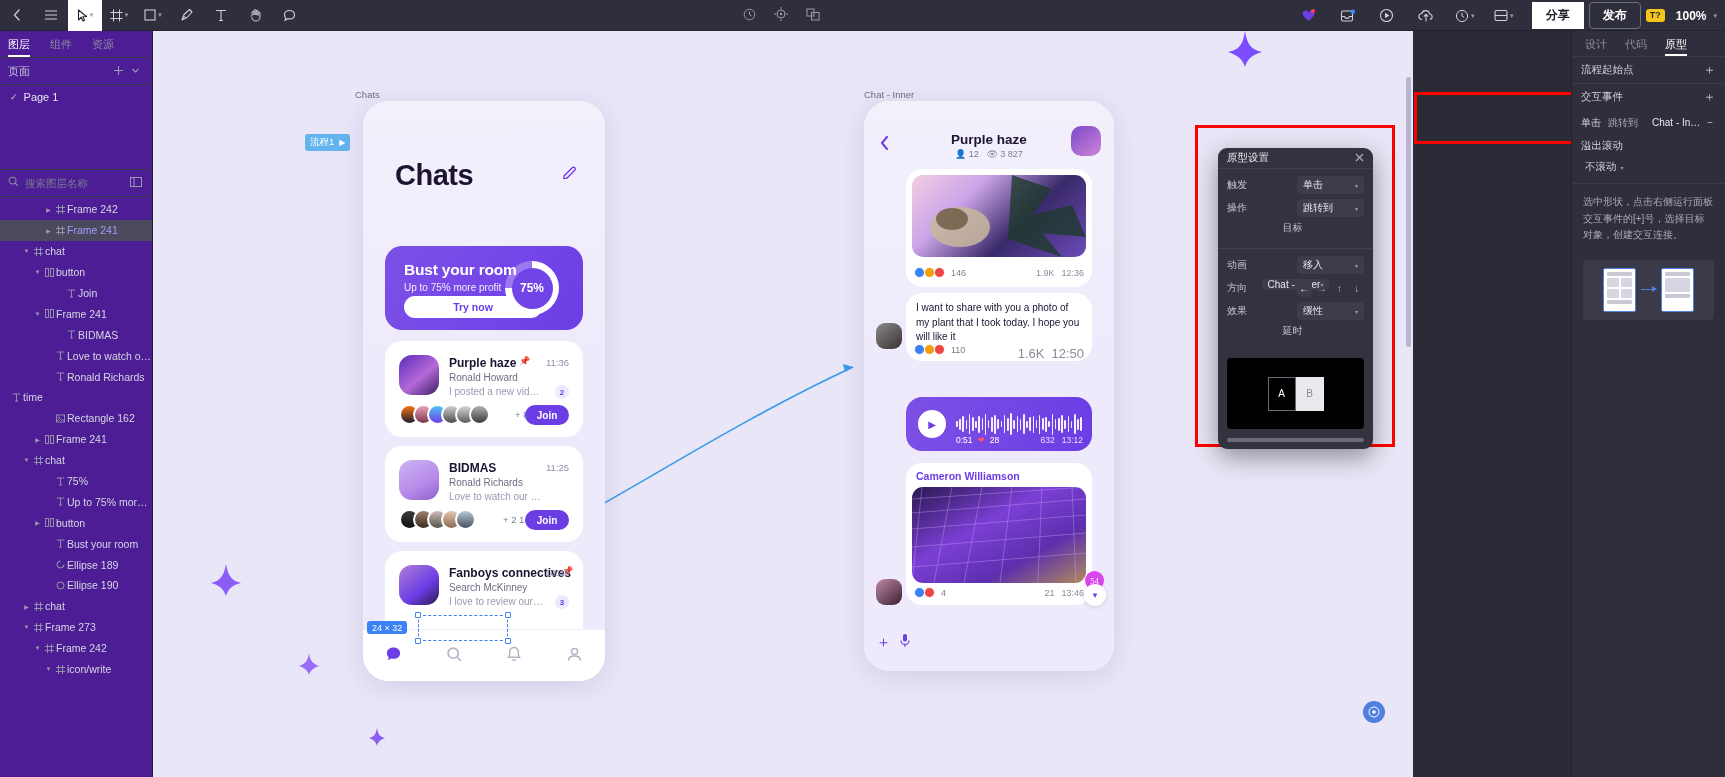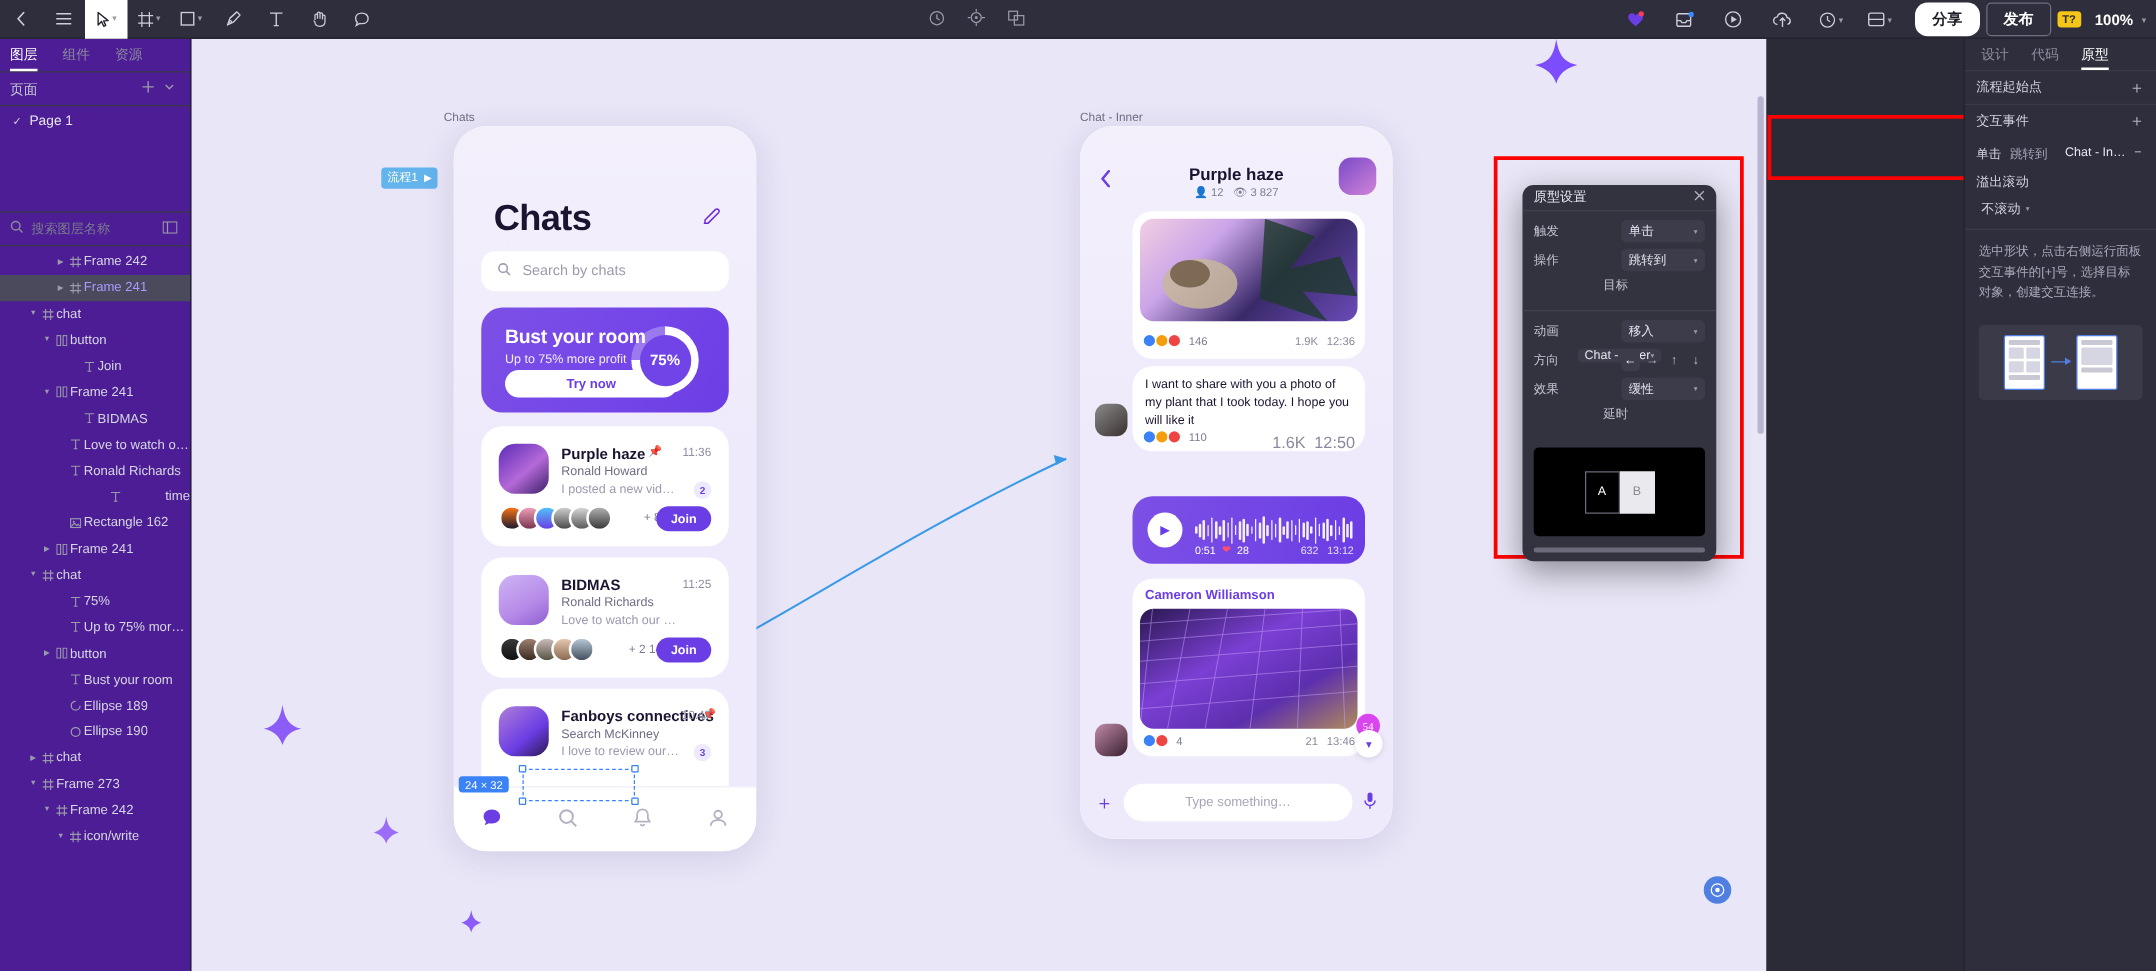--- a/index.html
+++ b/index.html
@@ -20,21 +20,21 @@
   .tb-btn {
     width:34px; height:31px; display:flex; align-items:center; justify-content:center;
     color:#cfcfdb; position:relative;
   }
   .tb-btn.active { background:#ffffff; color:#23232f; }
   .tb-btn svg { display:block; }
   .caret { font-size:7px; color:#9a9aab; margin-left:2px; }
   .tb-center { position:absolute; left:740px; top:0; height:31px; display:flex; align-items:center; gap:12px;}
   .tb-right { position:absolute; right:8px; top:0; height:31px; display:flex; align-items:center; gap:5px; }
   .btn-share {
-    background:#ffffff; color:#1d1d28; border-radius:10px; font-size:12px;
+    background:#ffffff; color:#1d1d28; border-radius:0; font-size:12px;
     padding:5px 14px; font-weight:600; margin-left:6px;
   }
   .btn-publish {
     background:transparent; color:#ffffff; border:1px solid #6d6d80; border-radius:4px;
     font-size:12px; padding:4px 13px; font-weight:600;
   }
   .tag-t {
     background:#f5c518; color:#2b2b38; font-size:9px; font-weight:700;
     border-radius:3px; padding:2px 4px; line-height:1;
   }
@@ -592,21 +592,21 @@
           <span class="arw"></span>
           <span class="ico">
             <svg width="9" height="9" viewBox="0 0 9 9">
               <g stroke="currentColor" stroke-width=".9" fill="none">
                 <path d="M.8 1h7.4M4.5 1v7M3 8h3"></path>
               </g>
             </svg>
           </span>
           <span class="lbl">Ronald Richards</span>
         </div>
-        <div class="tr" style="padding-left: 44px; justify-content: space-between;">
+        <div class="tr" style="">
           <span class="arw"></span>
           <span class="ico">
             <svg width="9" height="9" viewBox="0 0 9 9">
               <g stroke="currentColor" stroke-width=".9" fill="none">
                 <path d="M.8 1h7.4M4.5 1v7M3 8h3"></path>
               </g>
             </svg>
           </span>
           <span class="lbl">time</span>
         </div>
@@ -794,29 +794,20 @@
     <div class="phone" style="left:210px;top:70px;width:242px;height:580px;">
       <div class="ph-bg"></div>
 
       <div class="chats-title">Chats</div>
       <div class="edit-ic">
         <svg width="15" height="15" viewBox="0 0 15 15">
             <path d="M1.5 13.5h3L13 5a1.8 1.8 0 00-2.5-2.5L2 11v2.5z" fill="none" stroke="currentColor" stroke-width="1.2" stroke-linejoin="round"></path>
           </svg>
       </div>
 
-      <div class="searchbar">
-        <span>
-          <svg width="11" height="11" viewBox="0 0 11 11">
-              <circle cx="4.5" cy="4.5" r="3.4" fill="none" stroke="#a0a0b4" stroke-width="1.3"></circle>
-              <path d="M7.1 7.1 10 10" stroke="#a0a0b4" stroke-width="1.3"></path>
-            </svg>
-        </span>
-        <span>Search by chats</span>
-      </div>
 
       <div class="promo">
         <h3>Bust your room</h3>
         <p>Up to 75% more profit</p>
         <div class="trybtn">Try now</div>
         <div class="ring">
           <span>75%</span>
         </div>
       </div>
 
@@ -1029,21 +1020,20 @@
           <span>13:46</span>
         </div>
       </div>
       <div style="position:absolute;left:12px;top:478px;width:26px;height:26px;border-radius:9px;background:linear-gradient(140deg,#c08aa8,#3a2030);"></div>
 
       <div class="badge54" style="top:470px;">54</div>
       <div class="chev-down" style="top:483px;">▾</div>
 
       <div class="composer">
         <span style="color:#6b3de4;font-size:15px;">＋</span>
-        <div class="comp-field">Type something…</div>
         <span style="color:#6b3de4;">
           <svg width="12" height="15" viewBox="0 0 12 15">
               <rect x="4" y="1" width="4" height="7.6" rx="2" fill="currentColor"></rect>
               <path d="M2 7.4a4 4 0 008 0M6 11.4V14" fill="none" stroke="currentColor" stroke-width="1.2"></path>
             </svg>
         </span>
       </div>
     </div>
 
     <div class="fab" style="right:28px;bottom:54px;">

